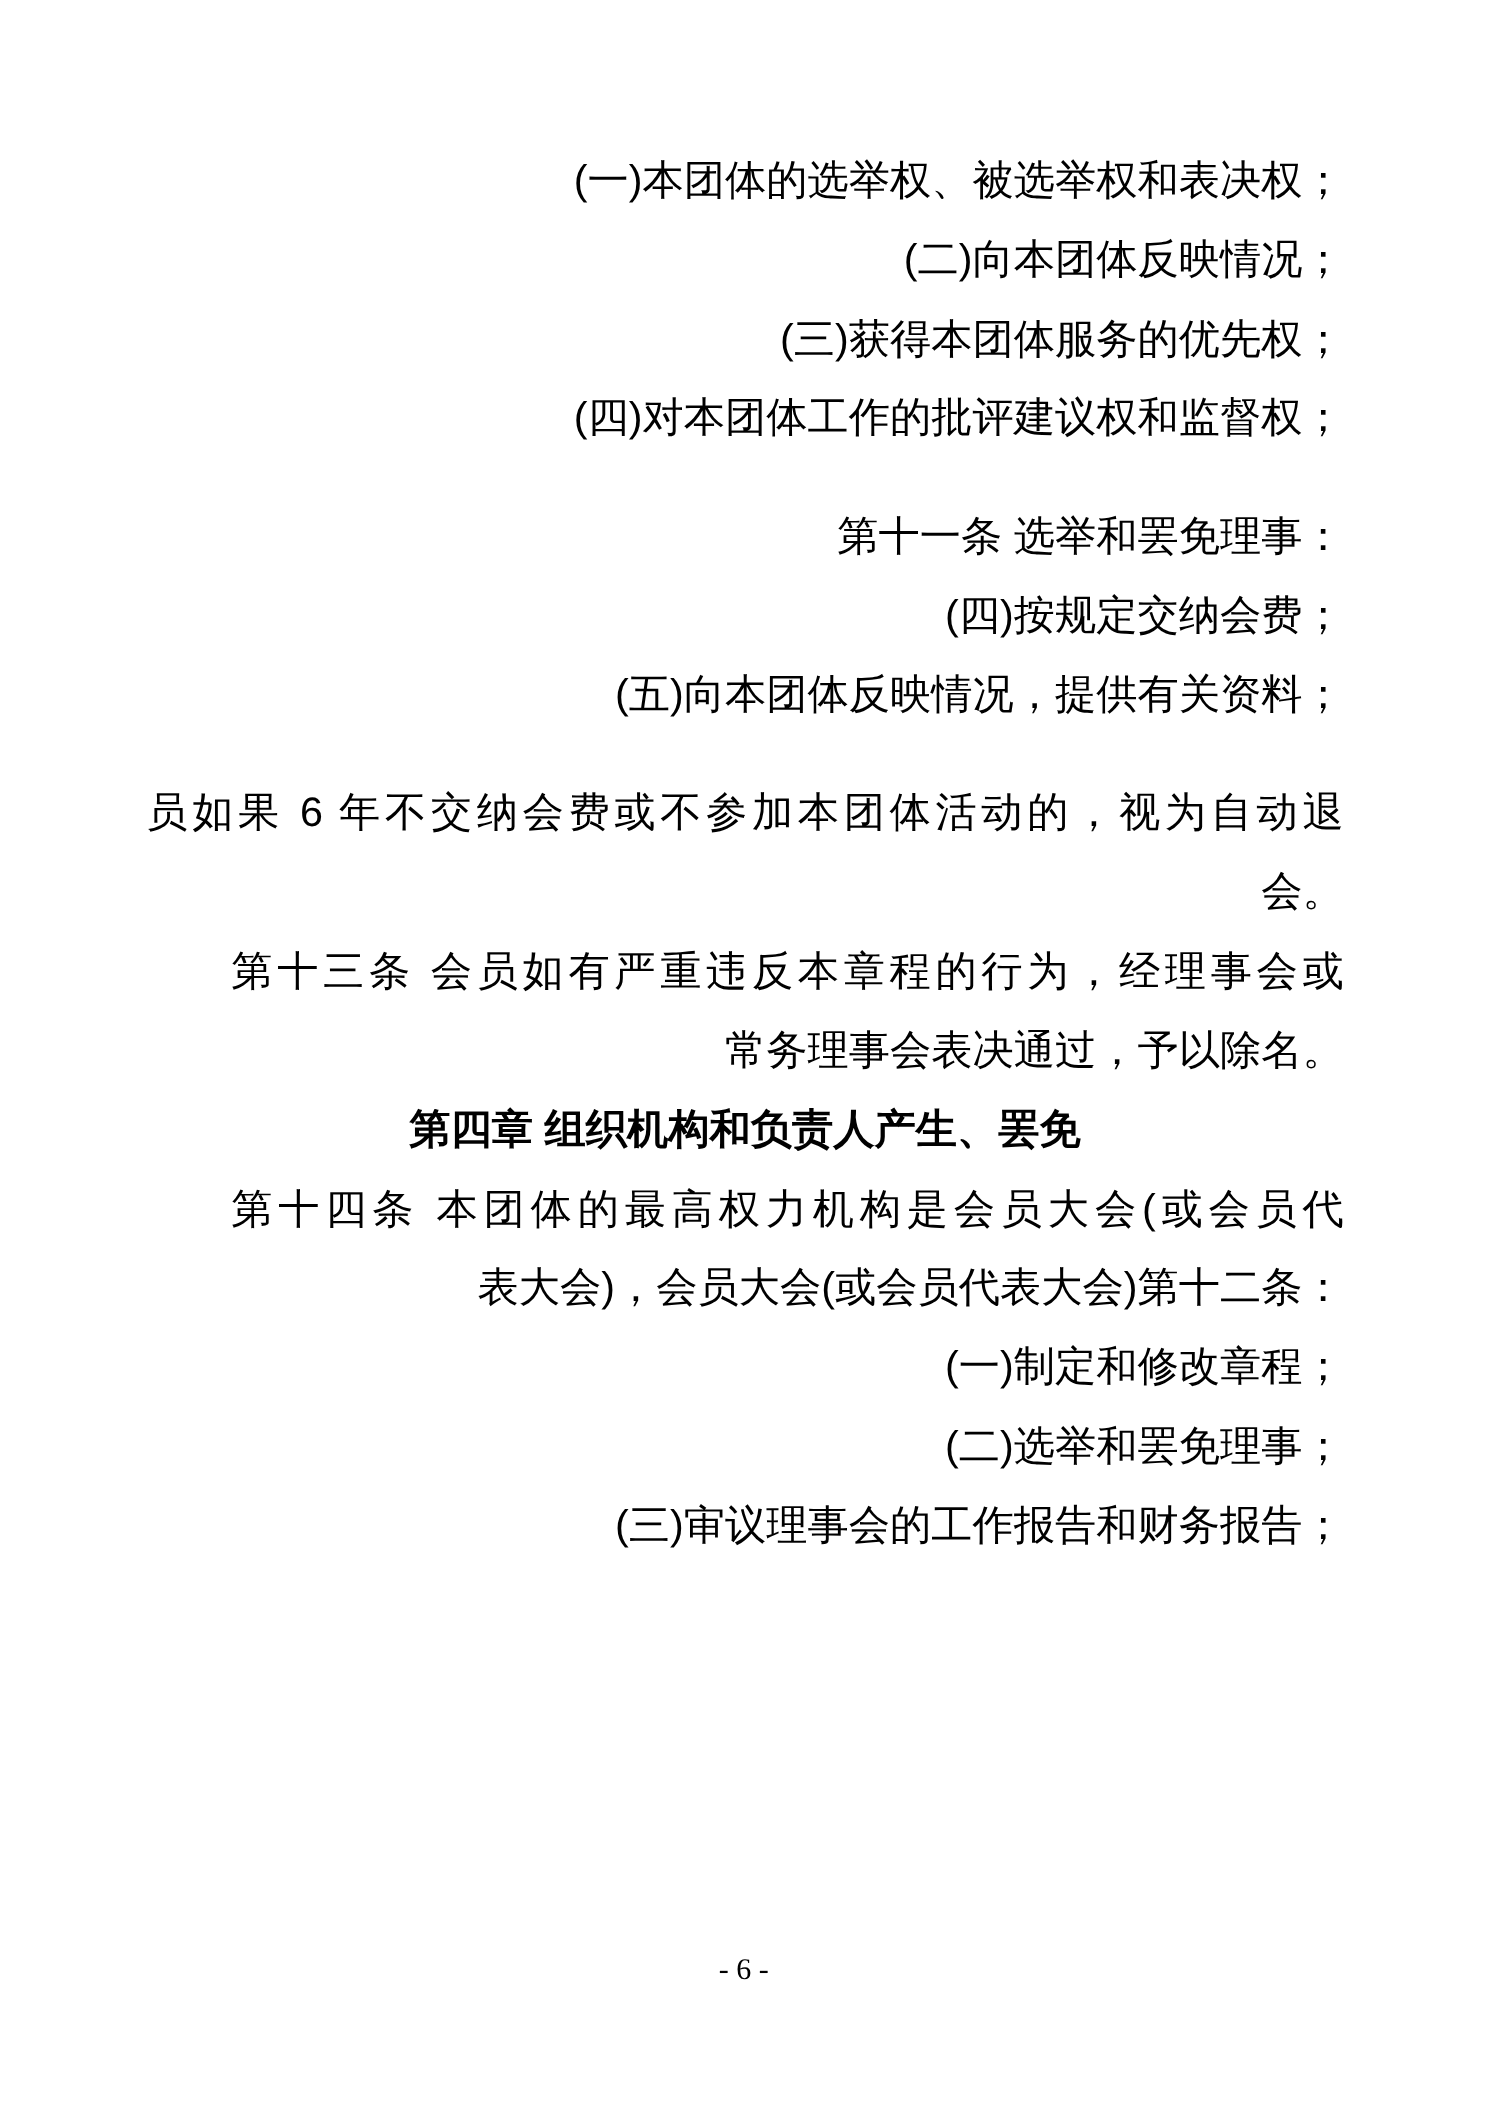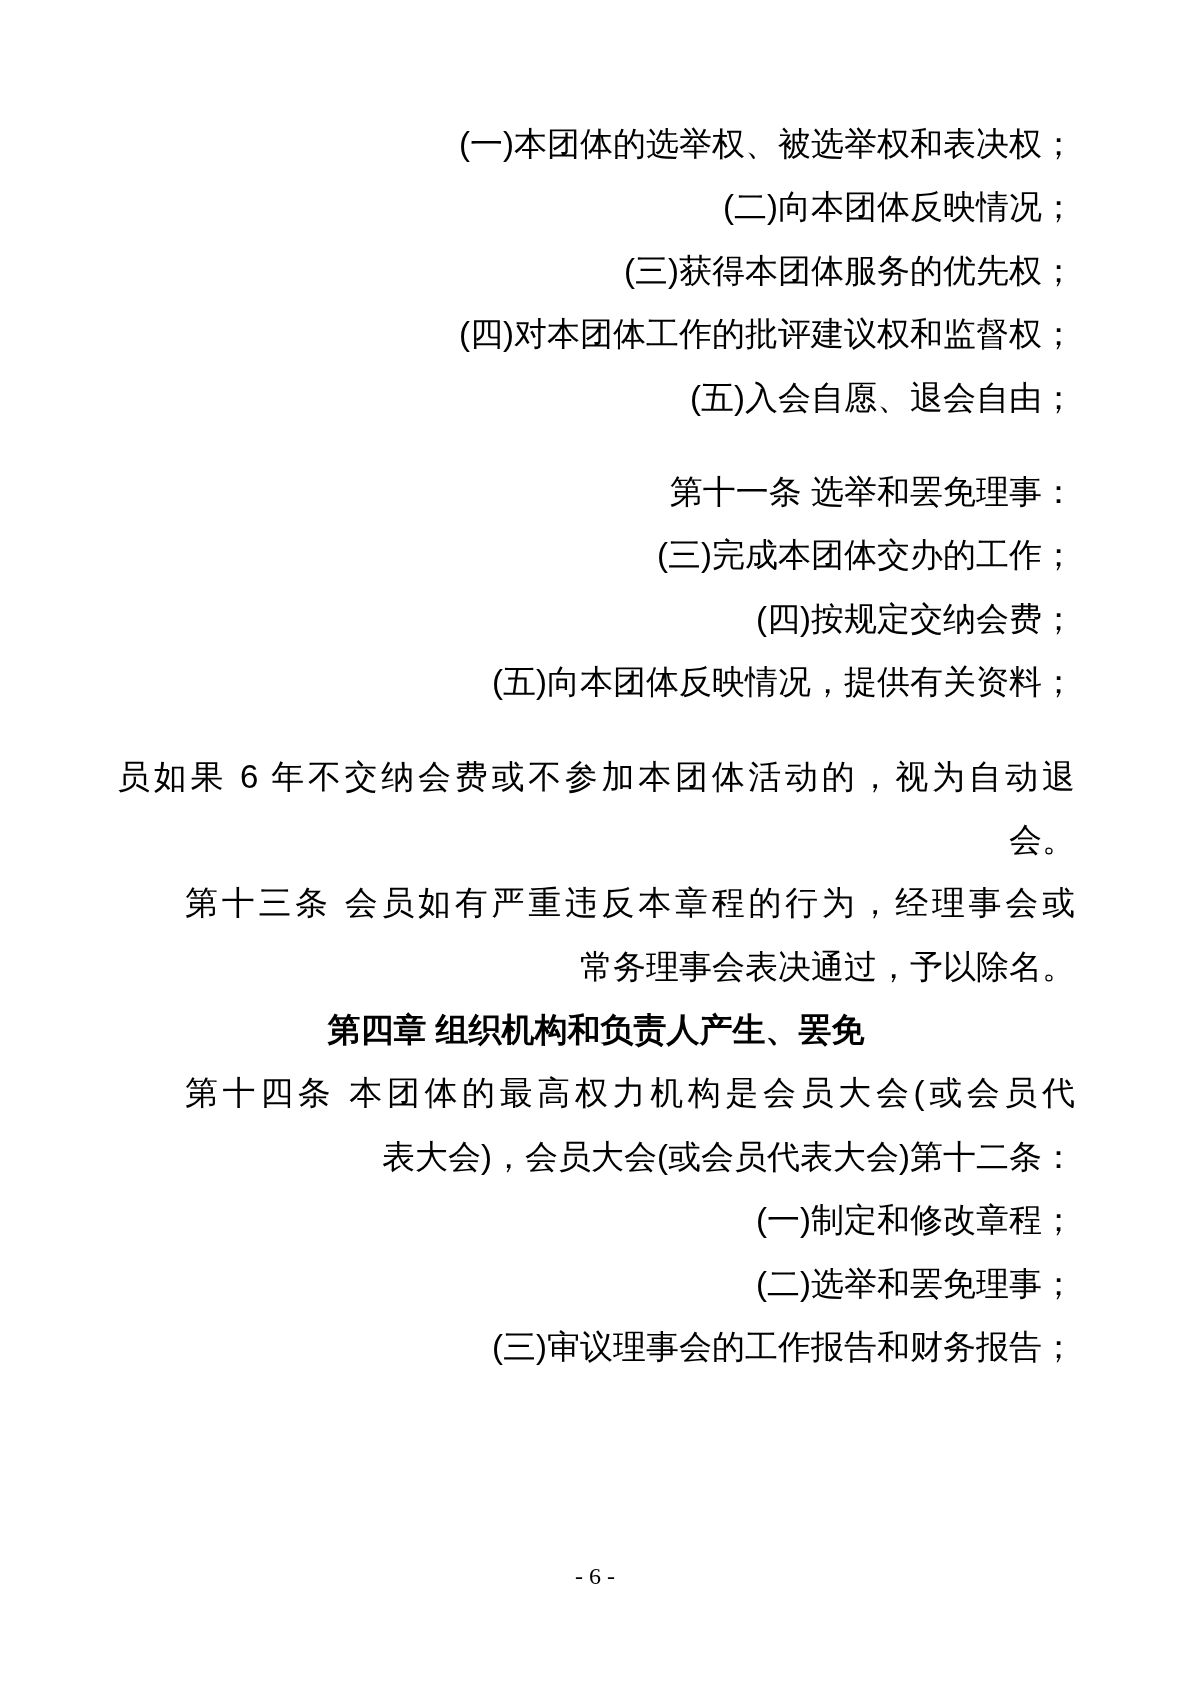--- a/index.html
+++ b/index.html
@@ -67,24 +67,22 @@
 </style>
 </head>
 <body>
 
 <div class="page">
   <div class="content">
       <div class="line item">(一)本团体的选举权、被选举权和表决权；</div>
       <div class="line item">(二)向本团体反映情况；</div>
       <div class="line item">(三)获得本团体服务的优先权；</div>
       <div class="line item">(四)对本团体工作的批评建议权和监督权；</div>
-      <div class="line item">(五)入会自愿、退会自由；</div>
       <div class="line gap"></div>
       <div class="line item">第十一条 选举和罢免理事：</div>
-      <div class="line item">(三)完成本团体交办的工作；</div>
       <div class="line item">(四)按规定交纳会费；</div>
       <div class="line item">(五)向本团体反映情况，提供有关资料；</div>
       <div class="line gap"></div>
       <div class="line cont-justify">员如果 6 年不交纳会费或不参加本团体活动的，视为自动退</div>
       <div class="line cont">会。</div>
       <div class="line item-justify">第十三条 会员如有严重违反本章程的行为，经理事会或</div>
       <div class="line cont">常务理事会表决通过，予以除名。</div>
       <div class="line heading">第四章 组织机构和负责人产生、罢免</div>
       <div class="line item-justify">第十四条 本团体的最高权力机构是会员大会(或会员代</div>
       <div class="line cont">表大会)，会员大会(或会员代表大会)第十二条：</div>

